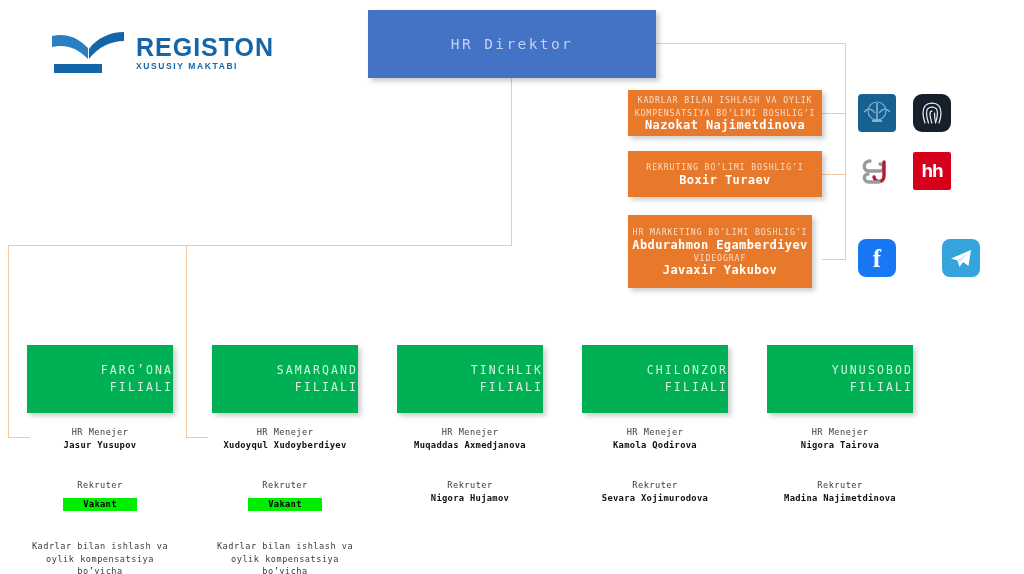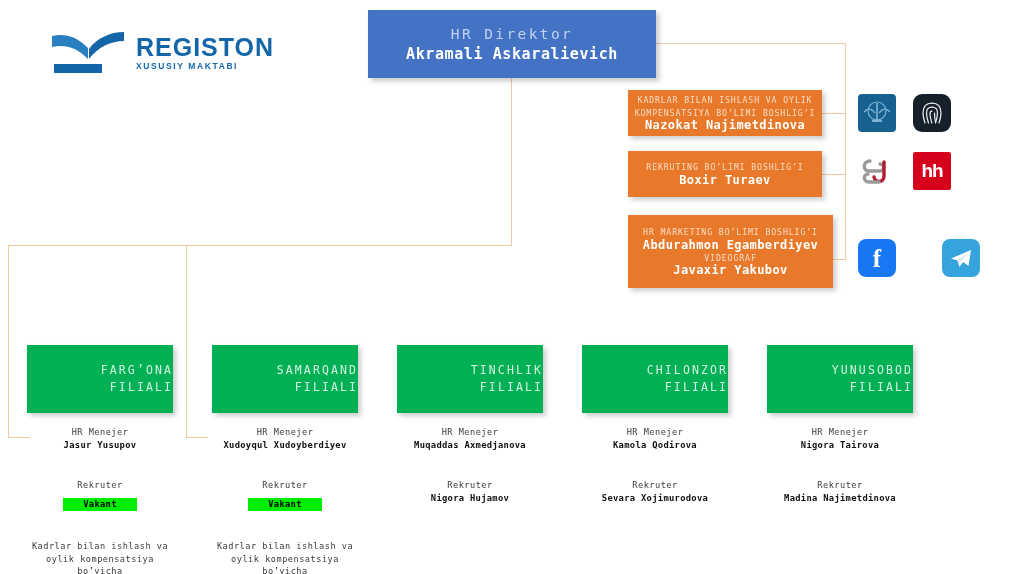--- a/index.html
+++ b/index.html
@@ -104,35 +104,34 @@
 
   <div class="conn v" style="left:511px;top:78px;height:168px;"></div>
   <div class="conn h" style="left:8px;top:245px;width:504px;"></div>
   <div class="conn v" style="left:8px;top:245px;height:193px;"></div>
   <div class="conn h" style="left:8px;top:437px;width:22px;"></div>
   <div class="conn v" style="left:186px;top:245px;height:193px;"></div>
   <div class="conn h" style="left:186px;top:437px;width:22px;"></div>
 
   <div class="director">
     <div class="role">HR Direktor</div>
-    <div class="person">Akramali Askaralievich</div>
   </div>
 
   <div class="dept" style="left:628px;top:90px;width:194px;height:46px;">
     <div class="role">KADRLAR BILAN ISHLASH VA OYLIK</div>
     <div class="role">KOMPENSATSIYA BO’LIMI BOSHLIG’I</div>
     <div class="person">Nazokat Najimetdinova</div>
   </div>
 
   <div class="dept" style="left:628px;top:151px;width:194px;height:46px;">
     <div class="role">REKRUTING BO’LIMI BOSHLIG’I</div>
     <div class="person">Boxir Turaev</div>
   </div>
 
-  <div class="dept" style="left:628px;top:215px;width:205px;height:73px;">
+  <div class="dept" style="left:628px;top:215px;width:184px;height:73px;">
     <div class="role">HR MARKETING BO’LIMI BOSHLIG’I</div>
     <div class="person">Abdurahmon Egamberdiyev</div>
     <div class="role">VIDEOGRAF</div>
     <div class="person">Javaxir Yakubov</div>
   </div>
 
   <div class="branch" style="left:27px;">
     <div class="branch-box">
       <div class="l1">FARG’ONA</div>
       <div class="l2">FILIALI</div>

